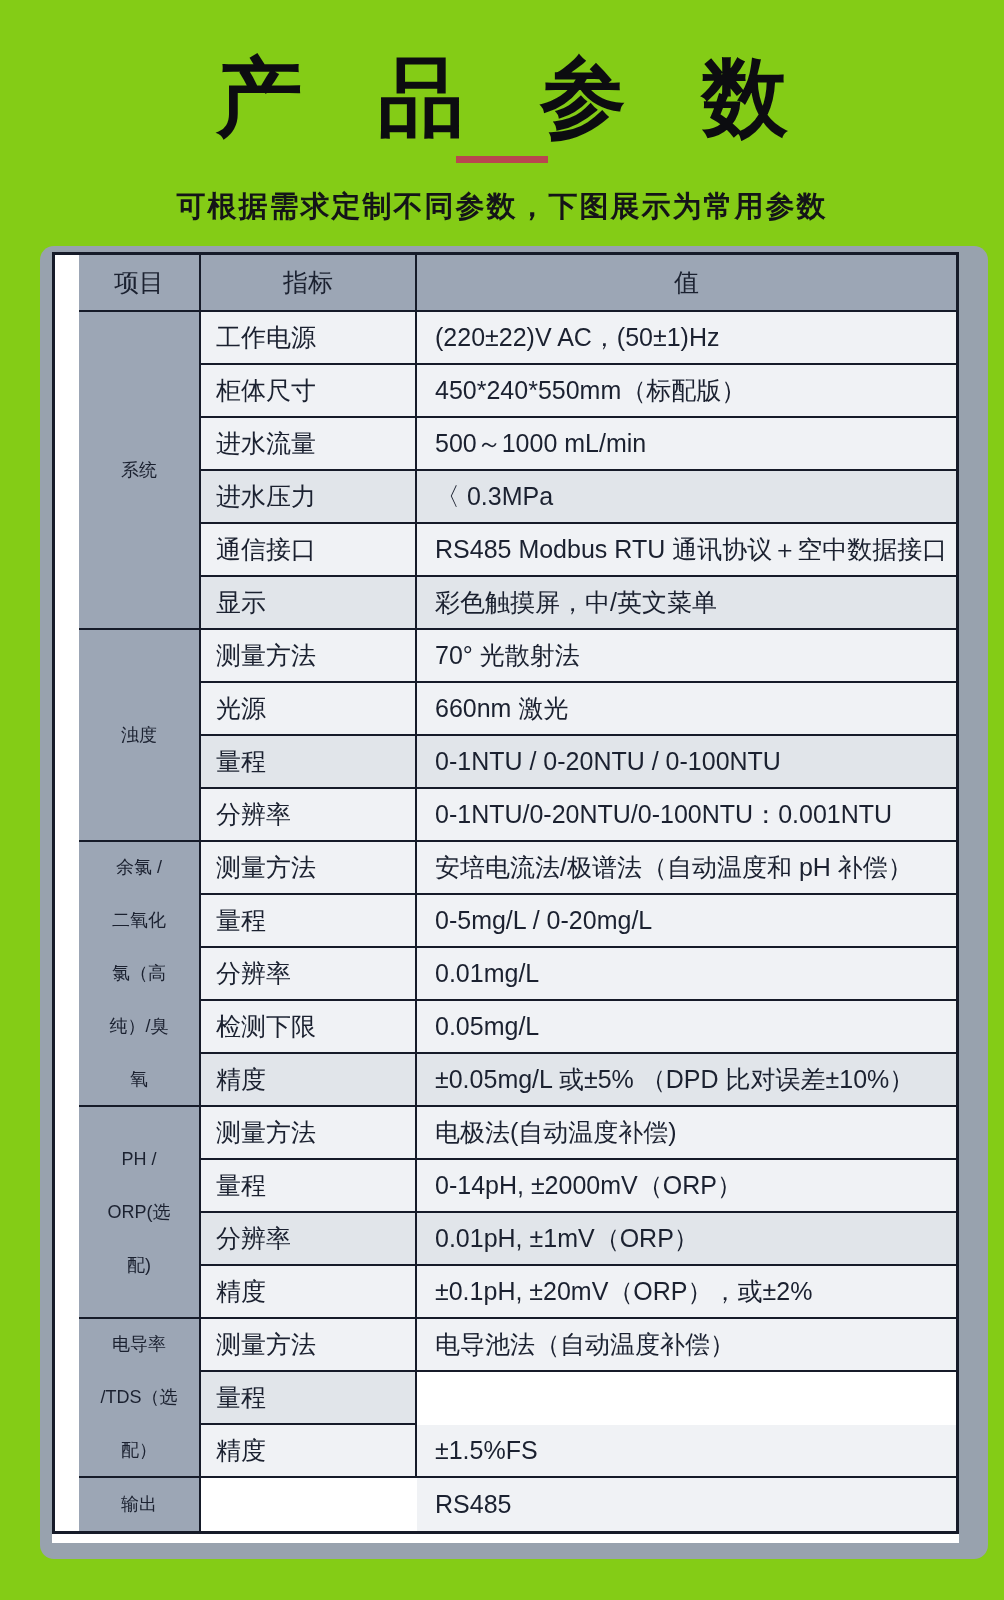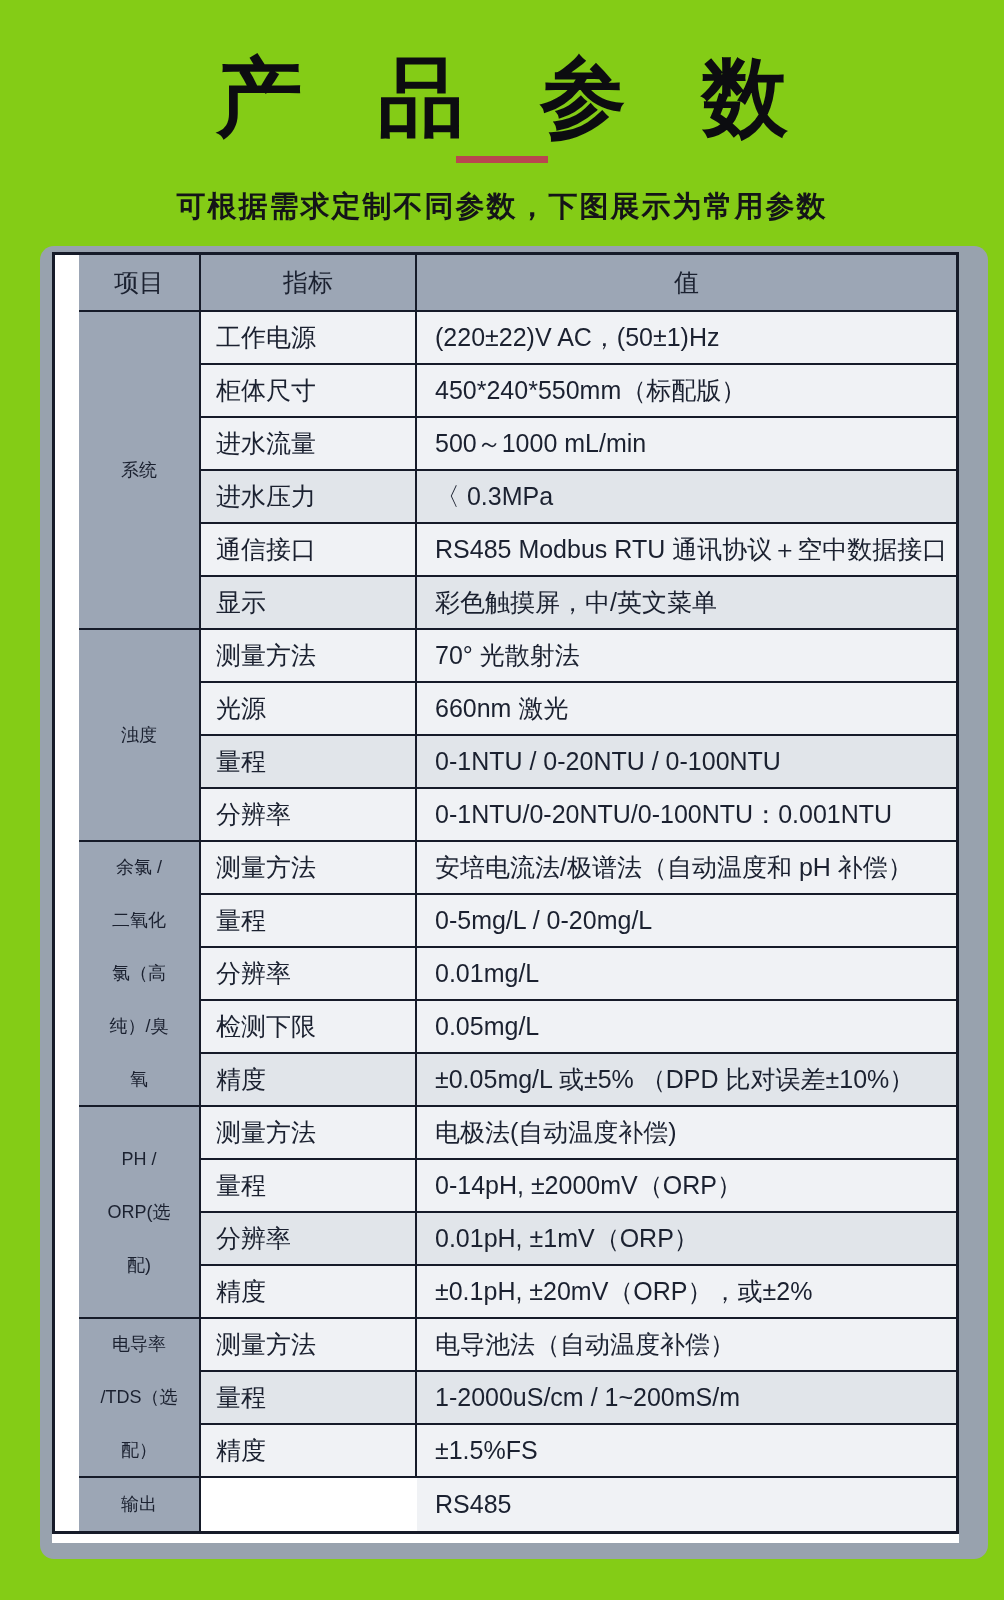--- a/index.html
+++ b/index.html
@@ -147,21 +147,20 @@
         <div class="vc">±0.1pH, ±20mV（ORP），或±2%</div>
 
         <div class="gc" style="grid-row:21 / span 3">
           <span>电导率</span>
           <span>/TDS（选</span>
           <span>配）</span>
         </div>
         <div class="ic">测量方法</div>
         <div class="vc">电导池法（自动温度补偿）</div>
         <div class="ic d">量程</div>
-        <div class="vc d">1-2000uS/cm / 1~200mS/m</div>
         <div class="ic">精度</div>
         <div class="vc">±1.5%FS</div>
 
         <div class="gc nb" style="grid-row:24 / span 1">
           <span>输出</span>
         </div>
         <div class="vc nb">RS485</div>
 
       </div>
     </div>

